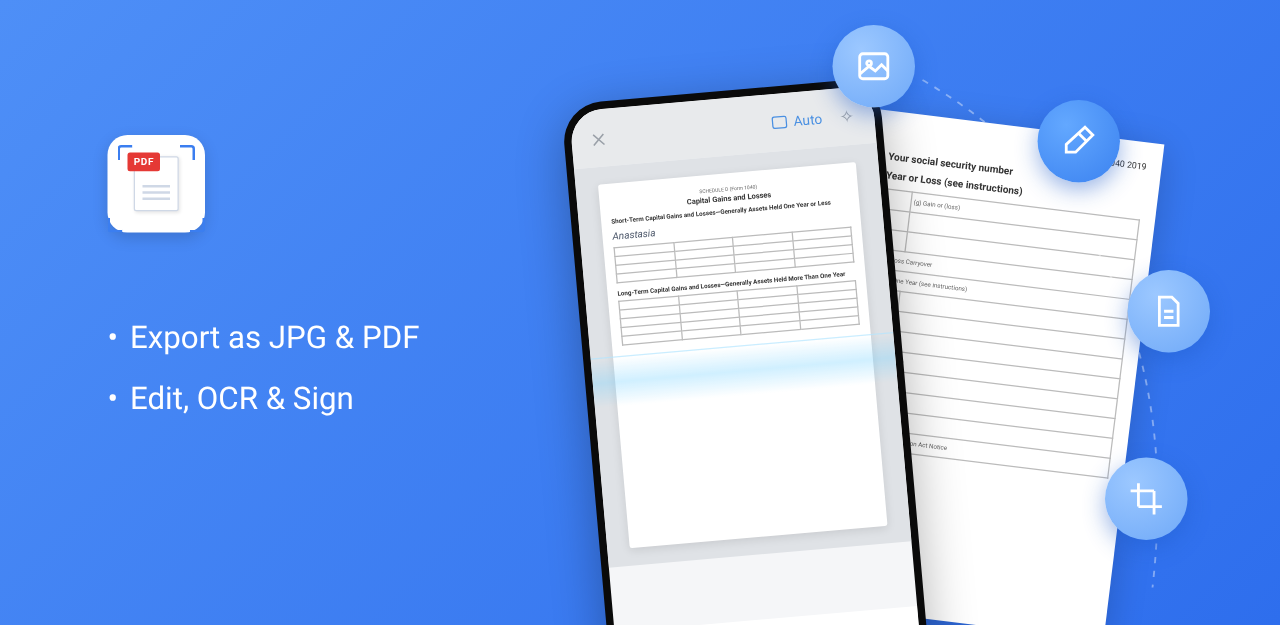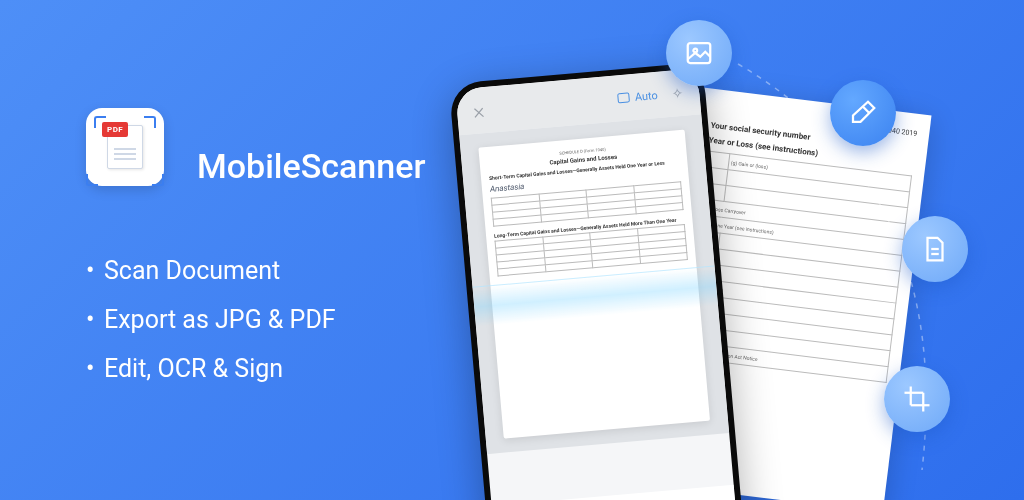--- a/index.html
+++ b/index.html
@@ -1,18 +1,18 @@
 <!DOCTYPE html>
 <html><head>
 <meta charset="utf-8">
 <style>
 *{margin:0;padding:0;box-sizing:border-box}
 body{width:1024px;height:500px;overflow:hidden;background:linear-gradient(135deg,#4e8ff7 0%,#2e6eed 100%);font-family:-apple-system,BlinkMacSystemFont,"Segoe UI",Roboto,sans-serif;position:relative}
 .left-content{position:absolute;left:86px;top:108px}
-.header{display:flex;align-items:flex-end;gap:33px;margin-bottom:70px}
+.header{display:flex;align-items:flex-start;gap:22px;margin-bottom:70px}
 .app-icon{width:78px;height:78px;background:#fff;border-radius:16px;display:flex;align-items:center;justify-content:center;position:relative;box-shadow:0 4px 12px rgba(0,0,0,0.15)}
 .app-icon .corners{position:absolute;inset:8px}
 .app-icon .corners::before,.app-icon .corners::after,.app-icon .cb::before,.app-icon .cb::after{content:"";position:absolute;width:10px;height:10px;border:2.5px solid #3b7ef0}
 .app-icon .corners::before{top:0;left:0;border-right:none;border-bottom:none;border-top-left-radius:3px}
 .app-icon .corners::after{top:0;right:0;border-left:none;border-bottom:none;border-top-right-radius:3px}
 .app-icon .cb::before{bottom:0;left:0;border-right:none;border-top:none;border-bottom-left-radius:3px}
 .app-icon .cb::after{bottom:0;right:0;border-left:none;border-top:none;border-bottom-right-radius:3px}
 .doc-icon{width:36px;height:44px;background:#fff;border:1.5px solid #cfd8e6;border-radius:2px;position:relative;box-shadow:1px 1px 3px rgba(0,0,0,0.1)}
 .doc-icon::before{content:"";position:absolute;top:22px;left:6px;right:6px;height:2px;background:#cfd8e6;box-shadow:0 5px 0 #cfd8e6,0 10px 0 #cfd8e6}
 .pdf-badge{position:absolute;top:-4px;left:-6px;background:#e53935;color:#fff;font-size:8px;font-weight:700;padding:3px 5px;border-radius:2px;letter-spacing:0.5px}
@@ -57,24 +57,22 @@
 
 <div class="left-content">
   <div class="header">
     <div class="app-icon">
       <div class="corners"></div>
         <div class="cb"></div>
       <div class="doc-icon">
         <div class="pdf-badge">PDF</div>
       </div>
     </div>
-    <div class="app-name">MobileScanner</div>
   </div>
   <ul class="features">
-    <li>Scan Document</li>
     <li>Export as JPG &amp; PDF</li>
     <li>Edit, OCR &amp; Sign</li>
   </ul>
 </div>
 
 <div class="paper-behind">
   <div class="p-head">Form 1040 2019</div>
   <div class="p-title">Your social security number</div>
   <div class="p-title">Year or Loss (see instructions)</div>
   <table>

